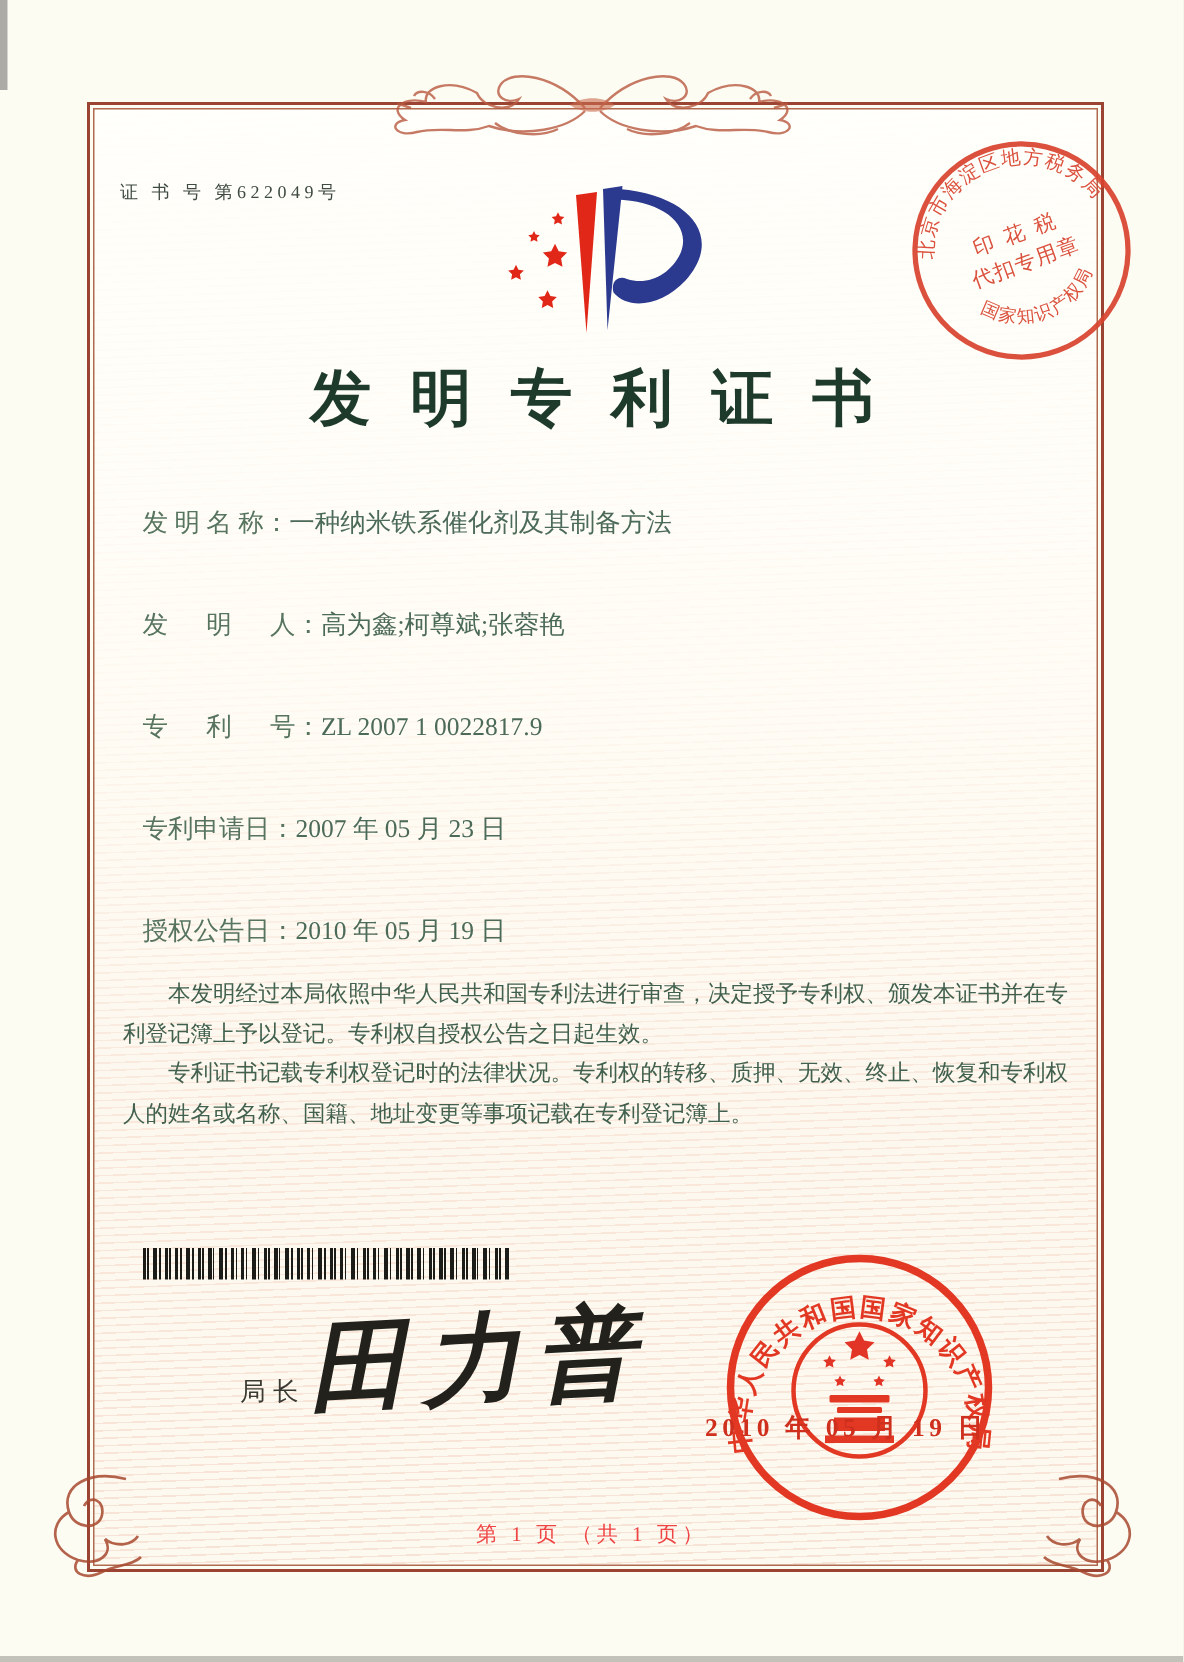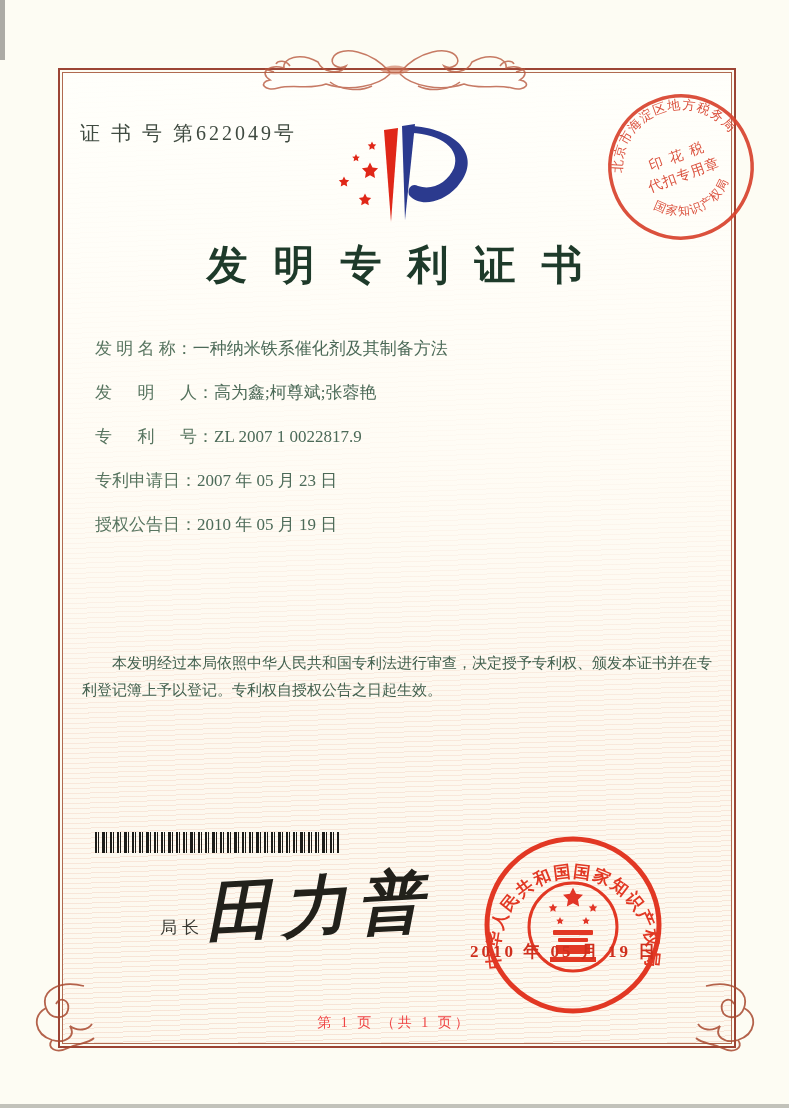--- a/index.html
+++ b/index.html
@@ -11,30 +11,30 @@
   .scan-bottom{position:absolute;left:0;bottom:0;width:100%;height:4px;background:#3a3a38;opacity:.3;}
 
   
   .frame{position:absolute;left:58px;top:68px;width:678px;height:980px;border:2px solid #9c4434;box-sizing:border-box;}
   .frame-inner{position:absolute;inset:2px;border:1px solid #b06a50;
     background:
       linear-gradient(to bottom, rgba(255,255,251,.96) 0%, rgba(255,252,245,.85) 40%, rgba(253,240,230,.35) 68%, rgba(251,231,217,.12) 100%),
       repeating-linear-gradient(178deg, rgba(225,138,106,.22) 0px, rgba(225,138,106,.22) 1px, rgba(255,255,255,0) 1px, rgba(255,255,255,0) 5px);
   }
 
-  .cert-number{position:absolute;left:80px;top:120px;font-size:20px;letter-spacing:3px;color:#3f4a40;}
+  .cert-number{position:absolute;left:80px;top:120px;font-size:12px;letter-spacing:3px;color:#3f4a40;}
 
   .logo{position:absolute;left:320px;top:124px;width:165px;height:106px;}
 
   .tax-stamp{position:absolute;left:602px;top:88px;width:158px;height:158px;transform:rotate(-20deg);opacity:.92;}
 
   .title{position:absolute;left:0;top:238px;width:100%;text-align:center;
     font-size:41px;font-weight:700;color:#1e3a2a;letter-spacing:26px;text-indent:26px;}
 
-  .fields{position:absolute;left:95px;top:338px;display:flex;flex-direction:column;gap:22px;font-size:17px;}
+  .fields{position:absolute;left:95px;top:338px;display:flex;flex-direction:column;gap:46px;font-size:17px;}
   .field-row{display:flex;line-height:22px;}
   .field-label{color:#57745f;white-space:pre;}
   .field-value{color:#4c6a58;}
 
   .paragraphs{position:absolute;left:82px;top:650px;width:632px;font-size:15px;line-height:1.78;color:#42604e;}
   .paragraphs p{margin:0;text-indent:2em;}
 
   .barcode{position:absolute;left:95px;top:832px;width:245px;height:21px;
     background-image:repeating-linear-gradient(90deg,
       #1b1b18 0 2px, transparent 2px 3px,
@@ -152,20 +152,21 @@
       <span class="field-value">2007 年 05 月 23 日</span>
     </div>
     <div class="field-row">
       <span class="field-label">授权公告日：</span>
       <span class="field-value">2010 年 05 月 19 日</span>
     </div>
   </div>
 
   <div class="paragraphs">
     <p>本发明经过本局依照中华人民共和国专利法进行审查，决定授予专利权、颁发本证书并在专利登记簿上予以登记。专利权自授权公告之日起生效。</p>
+    <p>专利证书记载专利权登记时的法律状况。专利权的转移、质押、无效、终止、恢复和专利权人的姓名或名称、国籍、地址变更等事项记载在专利登记簿上。</p>
   </div>
 
   <div class="barcode"></div>
 
   <div class="sig-title">局长</div>
   <div class="sig-name">田力普</div>
 
   <svg class="seal" viewBox="0 0 215 198">
     <circle cx="107" cy="97" r="86" fill="none" stroke="#e02a15" stroke-width="5"></circle>
     <defs>

